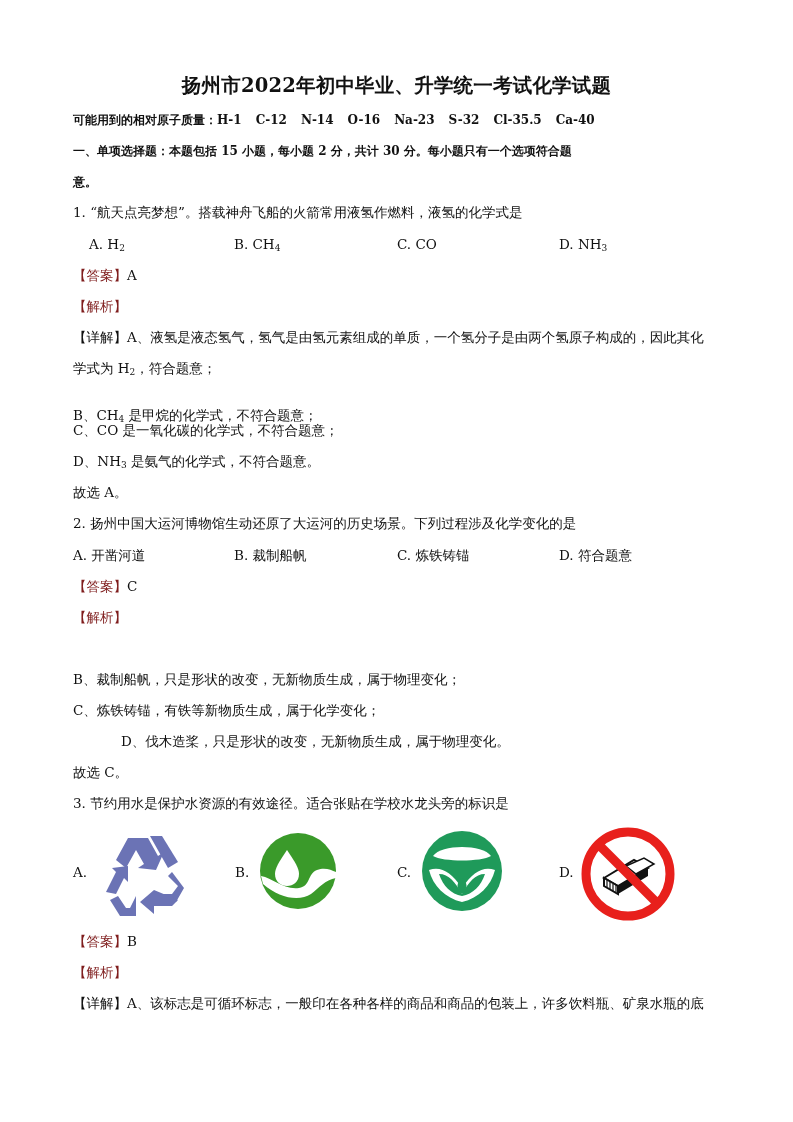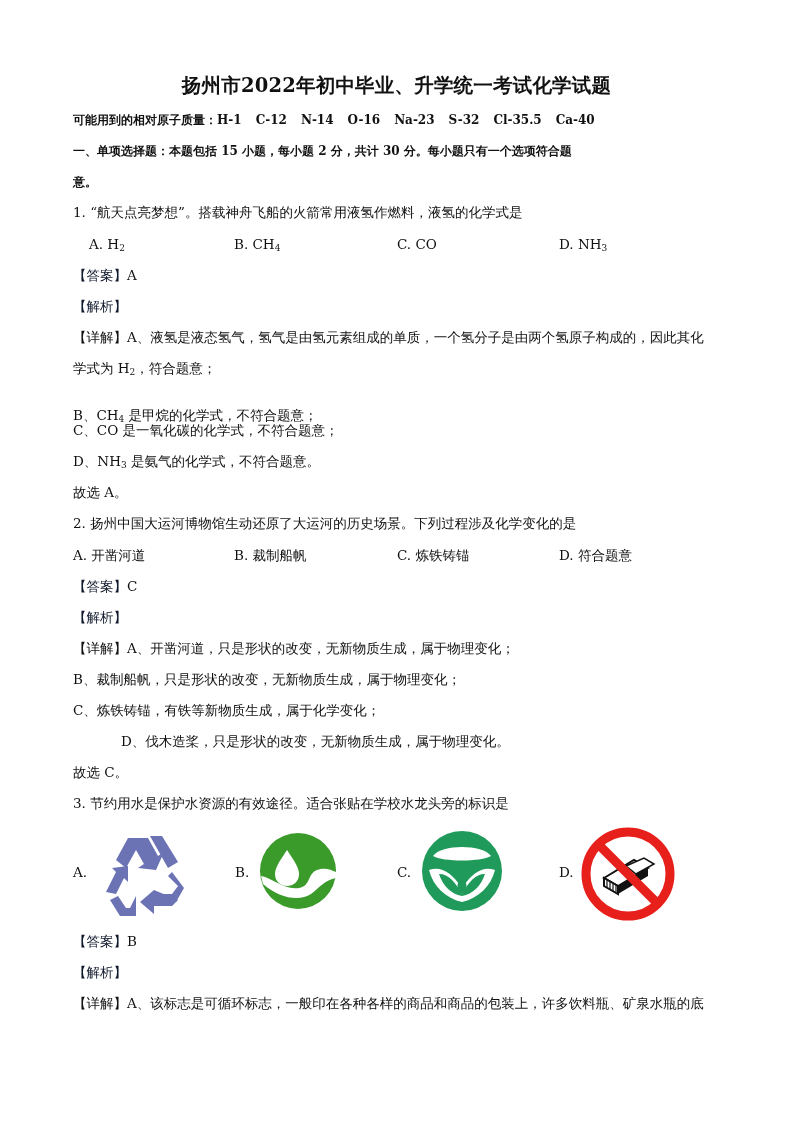--- a/index.html
+++ b/index.html
@@ -3,21 +3,21 @@
 <meta charset="utf-8">
 <style>
   html, body { margin: 0; padding: 0; background: #ffffff; }
   body { width: 793px; height: 1122px; position: relative; overflow: hidden;
          font-family: "DejaVu Serif", "Liberation Serif", serif; color: #111; }
   .page { position: absolute; left: 0; top: 0; width: 638px; height: 1122px; }
   .line { position: absolute; left: 73px; white-space: nowrap; font-size: 13.5px; line-height: 18px; }
   .title { position: absolute; left: 0; width: 793px; top: 72px; text-align: center;
            font-size: 19.5px; font-weight: bold; letter-spacing: 0.2px; }
   .bold { font-weight: bold; font-size: 12px; }
-  .blue { color: #0f172a; text-align: center; }
+  .blue { color: #7f1d1d; text-align: center; }
   .opt { position: absolute; white-space: nowrap; font-size: 13.5px; line-height: 18px; }
   sub { font-size: 9px; vertical-align: -2px; line-height: 0; }
   .amass span { margin-right: 14px; }
   .logo { position: absolute; }
   .olabel { position: absolute; font-size: 13.5px; }
 </style>
 </head>
 <body>
 
 <div class="page">
@@ -47,21 +47,20 @@
   <div class="line" style="top:483px;">故选 A。</div>
 
   <div class="line" style="top:514px;">2. 扬州中国大运河博物馆生动还原了大运河的历史场景。下列过程涉及化学变化的是</div>
   <div class="opt" style="top:546px; left:73px;">A.  开凿河道</div>
   <div class="opt" style="top:546px; left:234px;">B.  裁制船帆</div>
   <div class="opt" style="top:546px; left:397px;">C.  炼铁铸锚</div>
   <div class="opt" style="top:546px; left:559px;">D.  符合题意</div>
 
   <div class="line" style="top:577px;"><span class="blue">【答案】</span><span>C</span></div>
   <div class="line blue" style="top:608px;">【解析】</div>
-  <div class="line" style="top:639px;"><span>【详解】</span><span>A、开凿河道，只是形状的改变，无新物质生成，属于物理变化；</span></div>
   <div class="line" style="top:670px;">B、裁制船帆，只是形状的改变，无新物质生成，属于物理变化；</div>
   <div class="line" style="top:701px;">C、炼铁铸锚，有铁等新物质生成，属于化学变化；</div>
   <div class="line" style="top:732px;margin-left:48px;">D、伐木造桨，只是形状的改变，无新物质生成，属于物理变化。</div>
   <div class="line" style="top:763px;">故选 C。</div>
 
   <div class="line" style="top:794px;">3. 节约用水是保护水资源的有效途径。适合张贴在学校水龙头旁的标识是</div>
 
   <div class="olabel" style="left:73px; top:864px;">A.</div>
   <svg class="logo" style="left:98px; top:830px;" width="96" height="90" viewBox="0 0 96 90">
     <g fill="#6b73b5">

